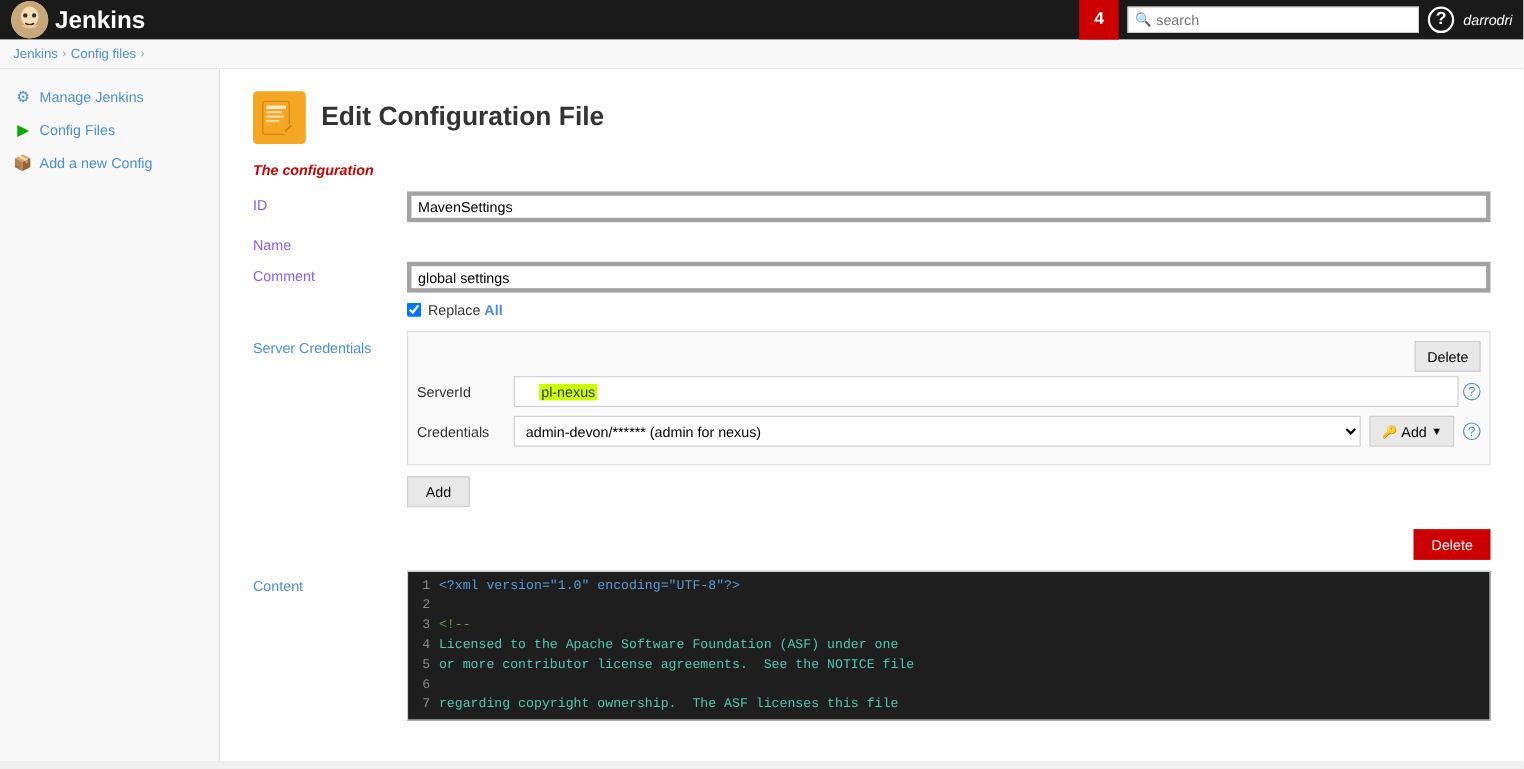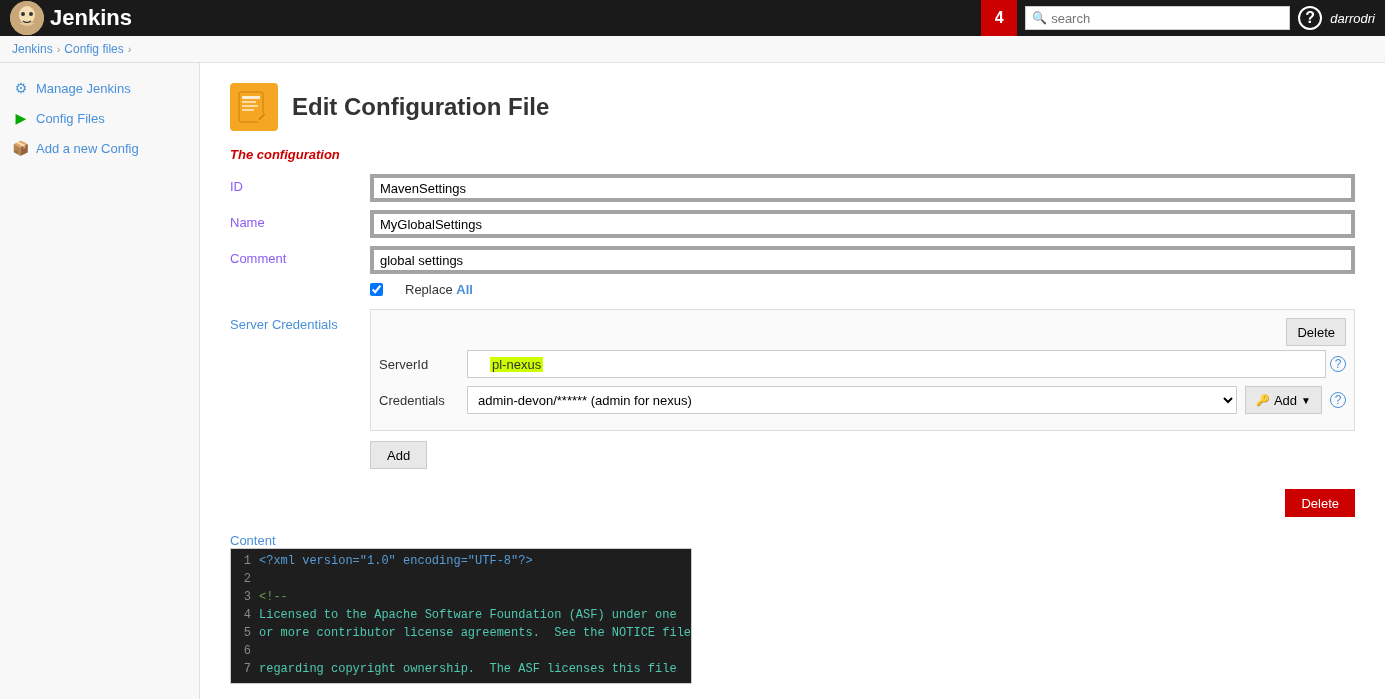--- a/index.html
+++ b/index.html
@@ -195,21 +195,21 @@
       border: 4px solid #a3a3a3;
       padding: 4px 6px;
       font-size: 13px;
       height: 28px;
       outline: none;
     }
 
     .checkbox-row {
       display: flex;
       align-items: center;
-      gap: 22px;
+      gap: 6px;
       margin-bottom: 12px;
       margin-left: 140px;
     }
     .replace-all-label { font-size: 13px; }
     .replace-all-highlight {
       color: #4a90d9;
       font-weight: bold;
     }
 
     
@@ -302,21 +302,20 @@
       border: none;
       padding: 5px 16px;
       font-size: 13px;
       cursor: pointer;
       float: right;
       height: 28px;
     }
 
     .content-section {
       margin-top: 0;
-      flex-direction: column;
     }
     .content-label {
       color: #4a90d9;
       font-size: 13px;
       min-width: 140px;
       padding-top: 6px;
     }
     .code-editor {
       flex: 1;
       border: 1px solid #ccc;
@@ -429,23 +428,20 @@
 
     <div class="form-row">
       <div class="form-label">ID</div>
       <div class="form-field">
         <input type="text" class="form-input" value="MavenSettings" style="">
       </div>
     </div>
 
     <div class="form-row">
       <div class="form-label">Name</div>
-      <div class="form-field">
-        <input type="text" class="form-input" value="MyGlobalSettings" style="">
-      </div>
     </div>
 
     <div class="form-row">
       <div class="form-label">Comment</div>
       <div class="form-field">
         <input type="text" class="form-input" value="global settings" style="">
       </div>
     </div>
 
     <div class="checkbox-row">

